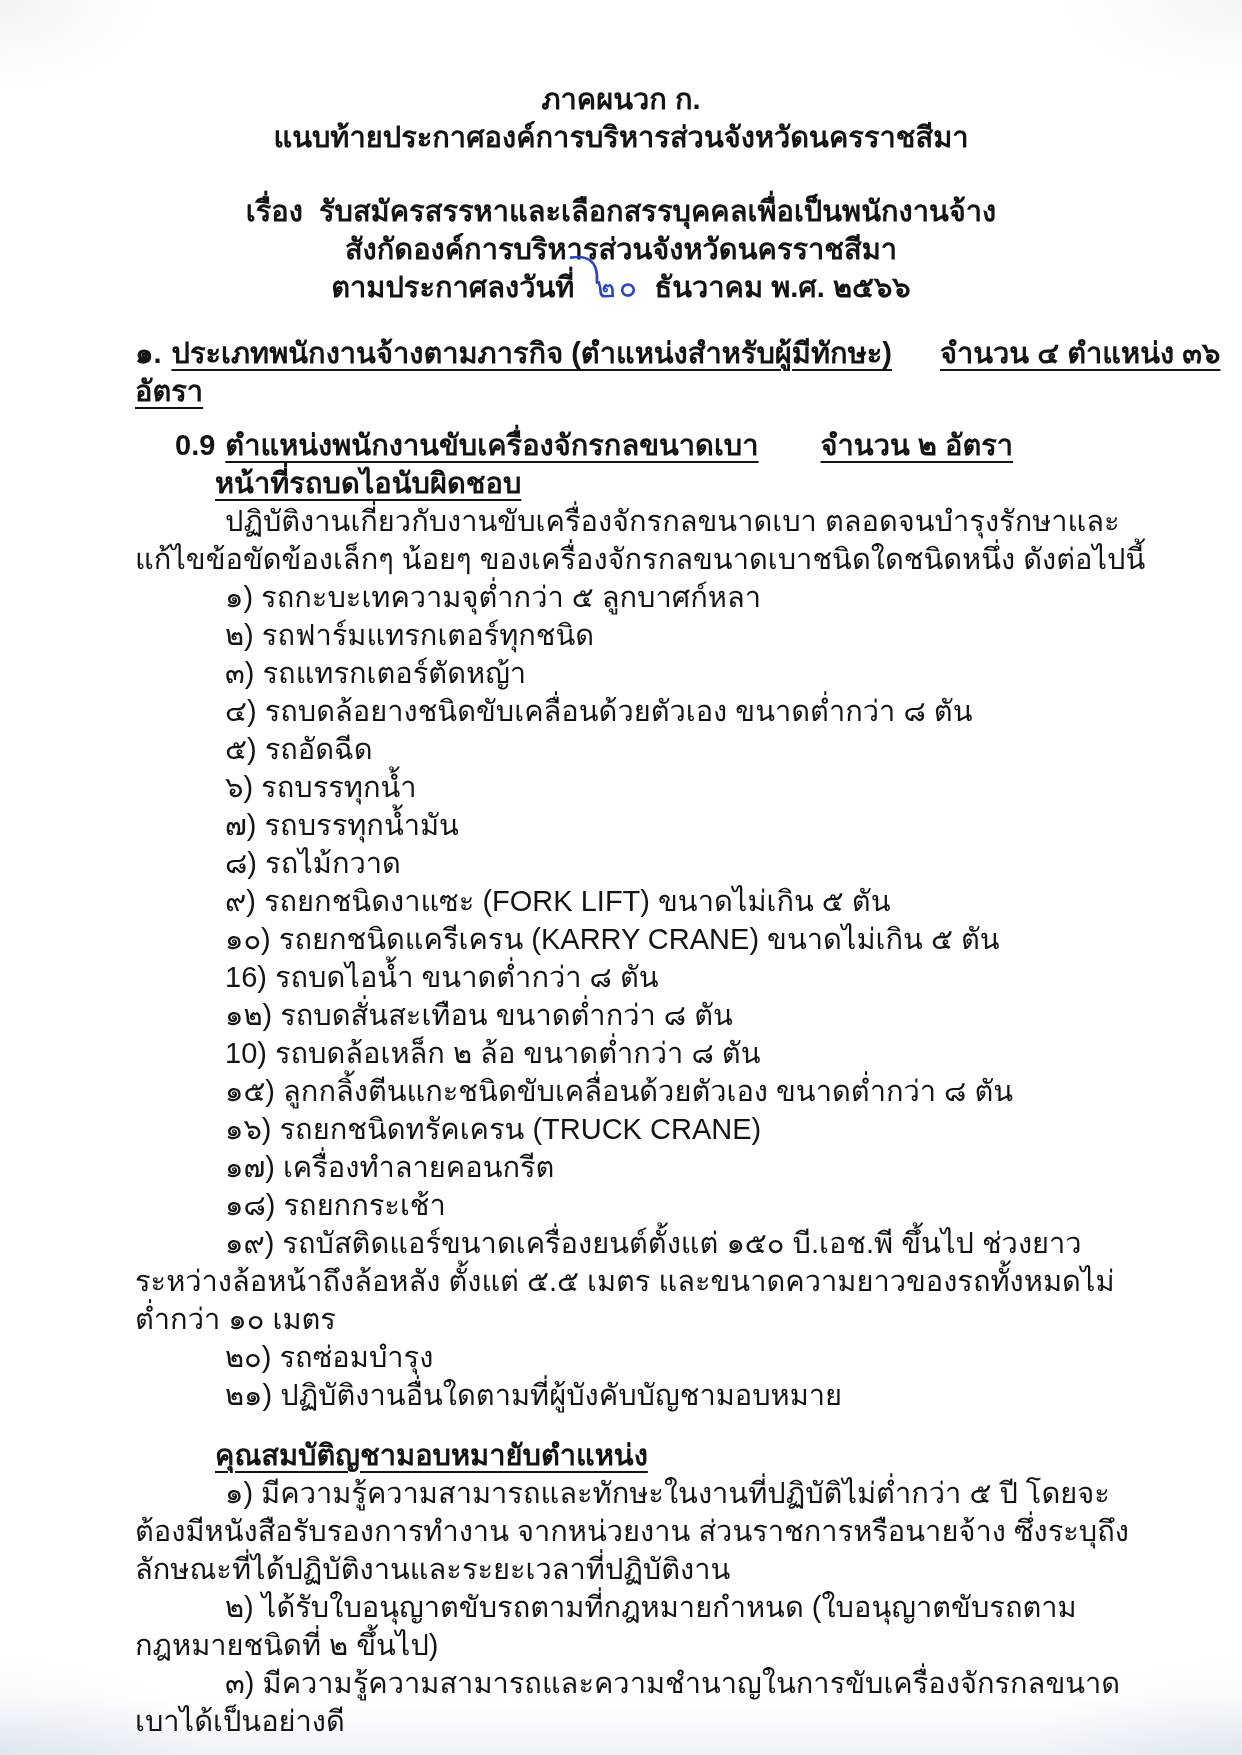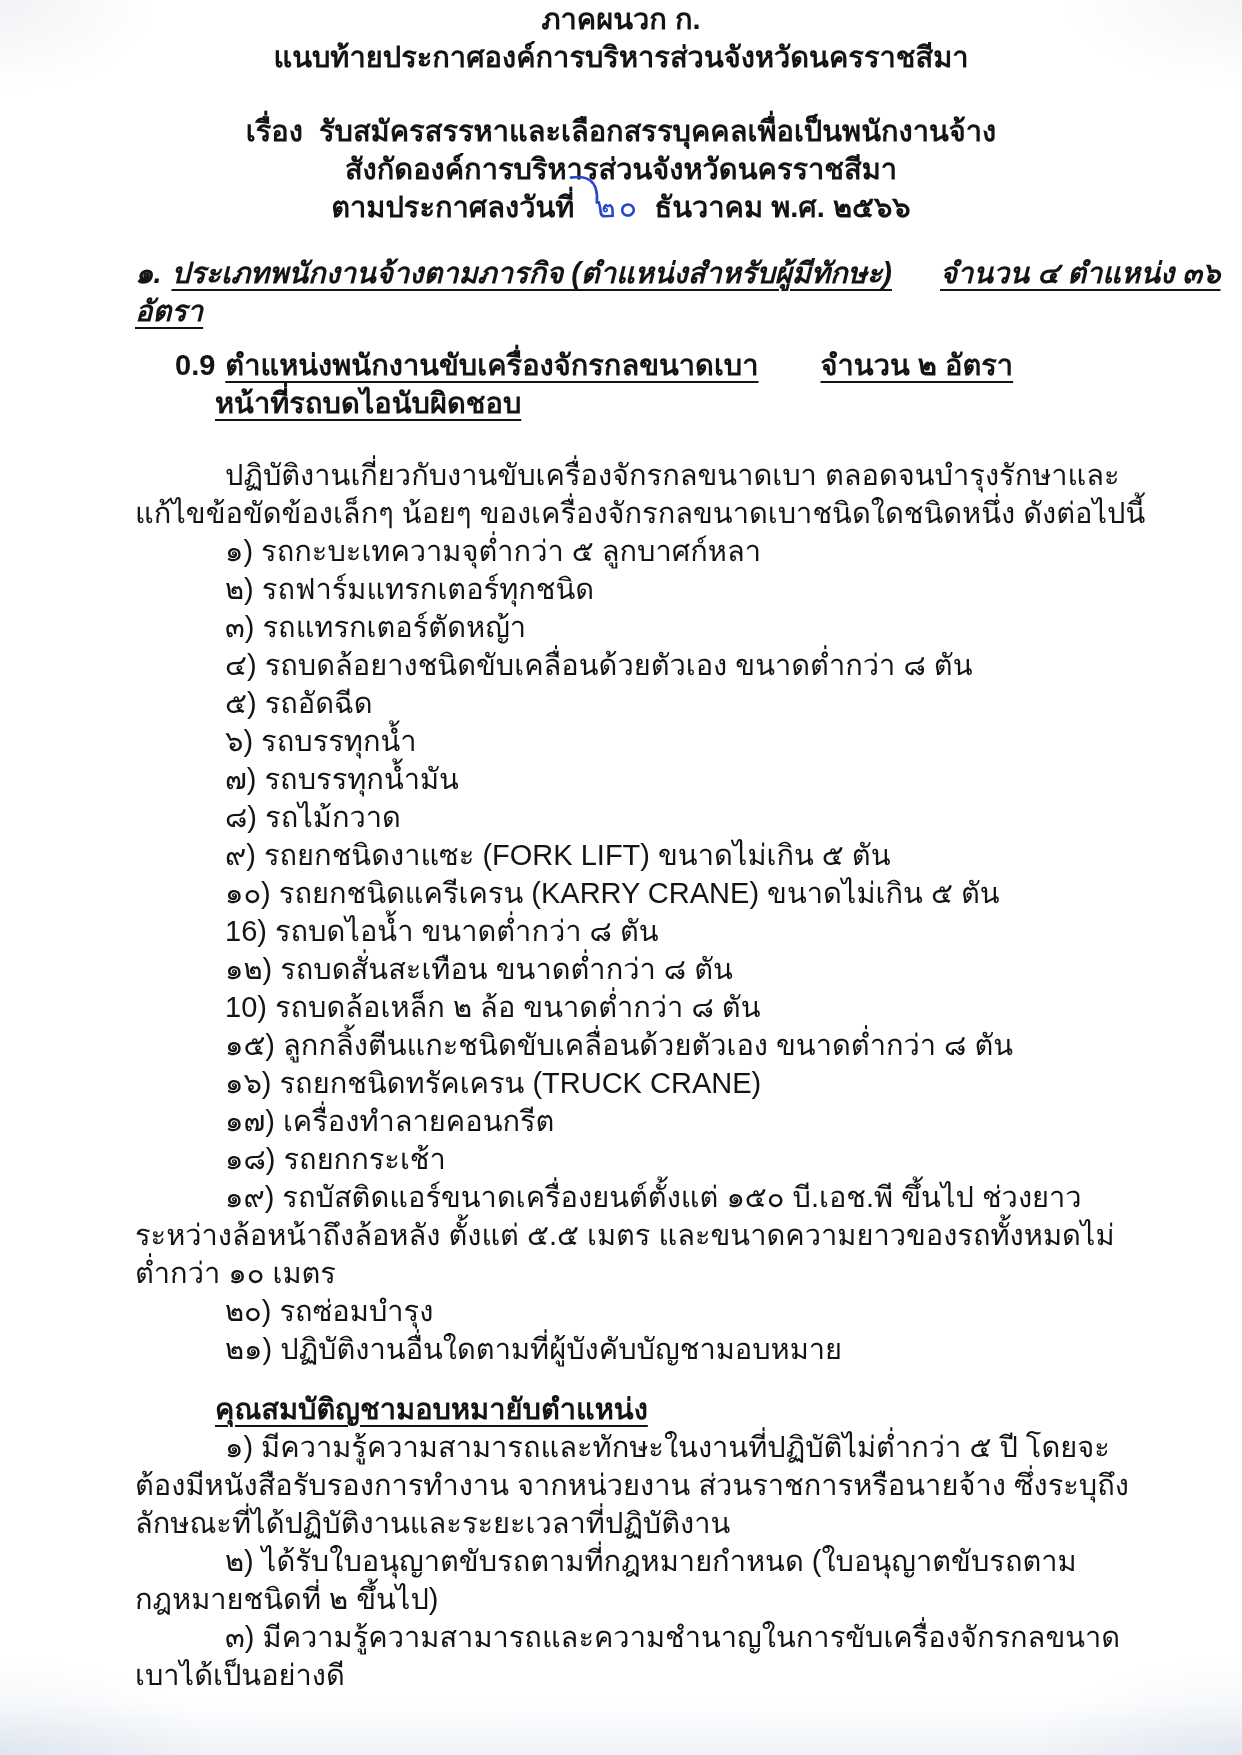--- a/index.html
+++ b/index.html
@@ -23,20 +23,21 @@
     font-family: "Liberation Sans", "DejaVu Sans", sans-serif;
     font-size: 29px;
     line-height: 38px;
     color: #141414;
   }
 
   .page {
     position: relative;
     width: 100%;
     height: 100%;
+    padding-top: 80px;
   }
 
   .prewrap { white-space: pre-wrap; margin-top: 36px; }
 
   
   .doc-header { text-align: center; font-weight: bold; }
   .doc-header .hline { min-height: 38px; }
 
   .hand {
     display: inline-block;
@@ -52,35 +53,34 @@
     position: absolute;
     left: -26px;
     top: -16px;
     overflow: visible;
   }
 
   
   .u  { text-decoration: underline; text-underline-offset: 6px; text-decoration-thickness: 2px; }
   .b  { font-weight: bold; }
 
-  .sec1 { margin: 28px 0 0 135px; font-style: italic; }
+  .sec1 { margin: 28px 0 0 135px; }
   .sec1 .gap  { display: inline-block; width: 48px; }
   .sec11 { margin: 16px 0 0 175px; }
   .sec11 .gap { display: inline-block; width: 62px; }
   .num-prefix { margin-right: 10px; font-weight: bold; }
 
   .duty-heading { margin: 0 0 0 215px; }
   .qual-heading { margin: 22px 0 0 215px; }
 
   
   .para {
     margin-left: 135px;
     margin-right: 95px;
     text-indent: 90px;
-    margin-top: 34px;
   }
   .list-item {
     margin-left: 135px;
     margin-right: 95px;
     text-indent: 90px;
   }
 </style>
 </head>
 <body>
 

